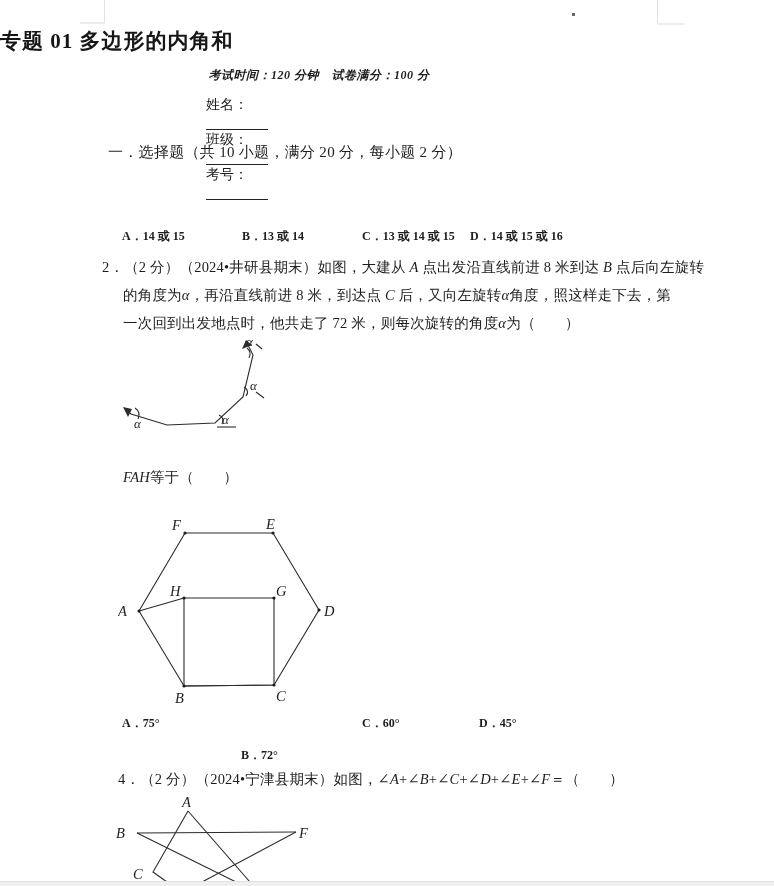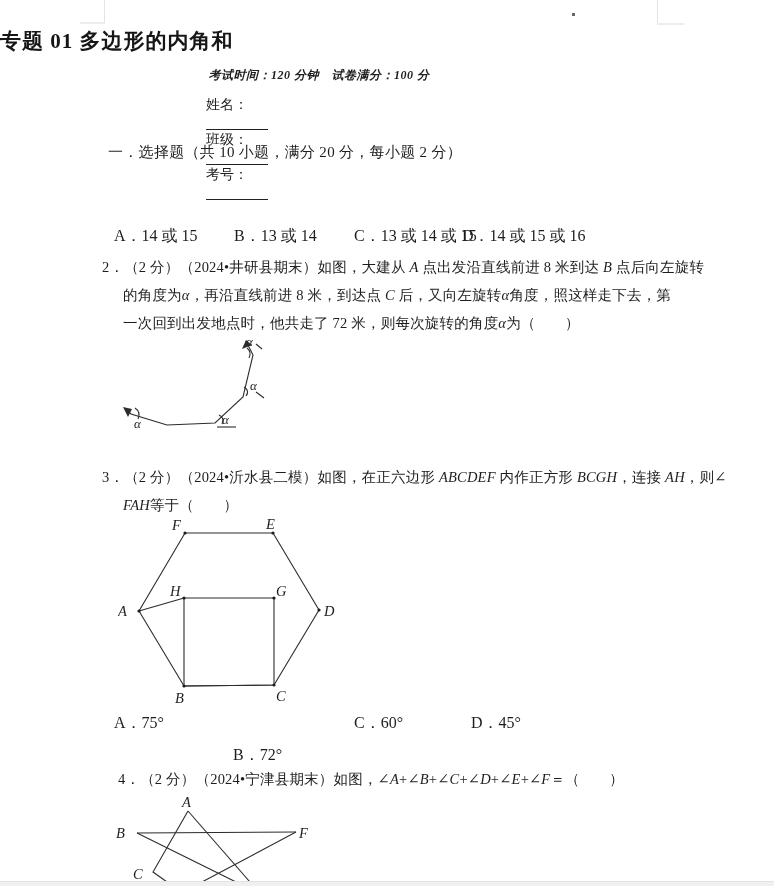--- a/index.html
+++ b/index.html
@@ -20,22 +20,22 @@
   .blank{display:inline-block;width:62px;height:15px;
     border-bottom:1.5px solid #222;margin-bottom:1px;}
   .gap12{width:14px;}
   
   .section-heading{top:143px;left:108px;font-size:15px;font-weight:400;
     letter-spacing:0.3px;white-space:nowrap;}
   #questions{position:absolute;top:0;left:102px;width:580px;height:886px;}
   .qlines{position:absolute;left:0;width:580px;}
   .qline{white-space:nowrap;font-size:14.5px;line-height:28px;letter-spacing:0.2px;}
   .qline.cont{padding-left:21px;}
-  .opts{position:absolute;left:12px;display:flex;font-size:16px;
-    line-height:18px;white-space:nowrap;}
+  .opts{position:absolute;left:20px;display:flex;font-size:12px;
+    line-height:18px;white-space:nowrap;font-weight:bold;}
   .opt{display:inline-block;}
   .it{font-style:italic;}
   
   svg text{font-family:"Liberation Serif","DejaVu Serif",serif;}
   .fig-label{font-size:14.5px;font-style:italic;fill:#1d1d1d;}
   .alpha-label{font-size:13px;font-style:italic;fill:#262626;}
   
   .crop{background:#e3e3e3;}
   .crop-h{background:#ededed;}
   .stray-dot{top:13px;left:572px;width:3px;height:3px;background:#6b675c;}
@@ -71,21 +71,20 @@
       <span class="opt" style="width: 120px;">B．13 或 14</span>
       <span class="opt" style="width: 108px;">C．13 或 14 或 15</span>
       <span class="opt">D．14 或 15 或 16</span>
     </div>
     <div class="qlines" style="top: 253px;">
       <div class="qline"><span>2．（2 分）（2024•井研县期末）如图，大建从 </span><span class="it">A</span><span> 点出发沿直线前进 8 米到达 </span><span class="it">B</span><span> 点后向左旋转</span></div>
       <div class="qline cont"><span>的角度为</span><span class="it">α</span><span>，再沿直线前进 8 米，到达点 </span><span class="it">C</span><span> 后，又向左旋转</span><span class="it">α</span><span>角度，照这样走下去，第</span></div>
       <div class="qline cont"><span>一次回到出发地点时，他共走了 72 米，则每次旋转的角度</span><span class="it">α</span><span>为（　　）</span></div>
     </div>
     <div class="qlines" style="top: 463px;">
-      <div class="qline"><span>3．（2 分）（2024•沂水县二模）如图，在正六边形 </span><span class="it">ABCDEF</span><span> 内作正方形 </span><span class="it">BCGH</span><span>，连接 </span><span class="it">AH</span><span>，则∠</span></div>
       <div class="qline cont"><span class="it">FAH</span><span>等于（　　）</span></div>
     </div>
     <div class="opts" style="top: 714px;">
       <span class="opt" style="width: 119px;">A．75°</span>
       <span class="opt" style="width: 121px; margin-top: 32px;">B．72°</span>
       <span class="opt" style="width: 117px;">C．60°</span>
       <span class="opt">D．45°</span>
     </div>
     <div class="qlines" style="top: 765px; margin-left: 16px;">
       <div class="qline"><span>4．（2 分）（2024•宁津县期末）如图，∠</span><span class="it">A</span><span>+∠</span><span class="it">B</span><span>+∠</span><span class="it">C</span><span>+∠</span><span class="it">D</span><span>+∠</span><span class="it">E</span><span>+∠</span><span class="it">F</span><span>＝（　　）</span></div>

